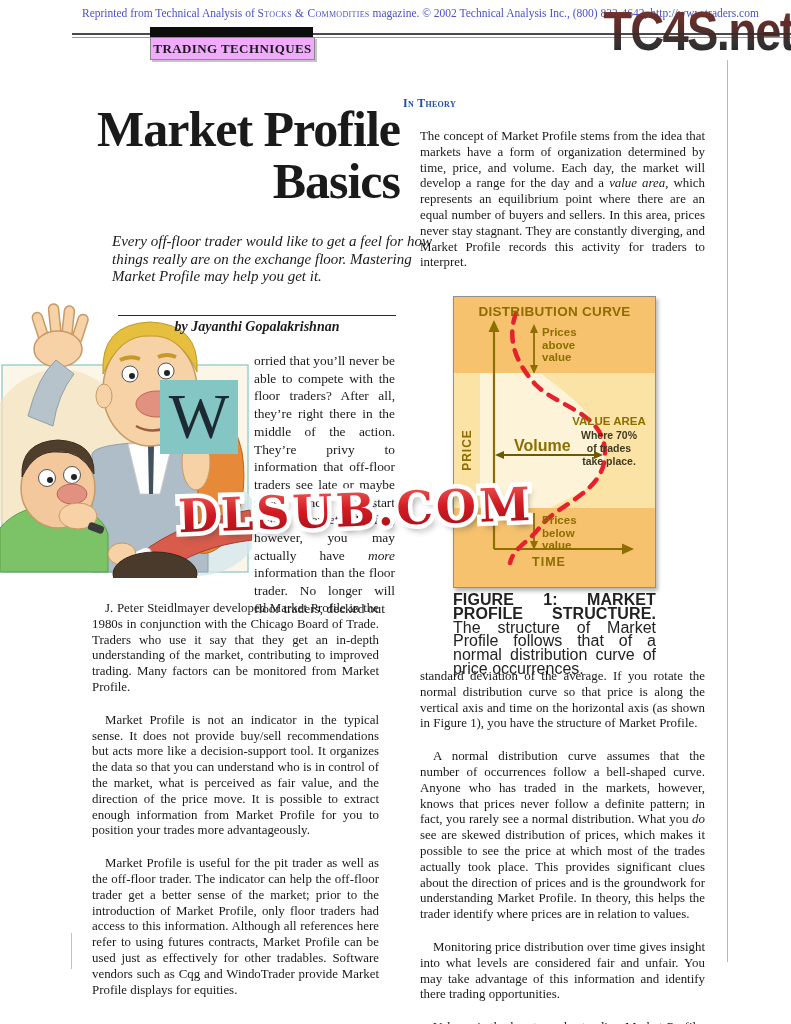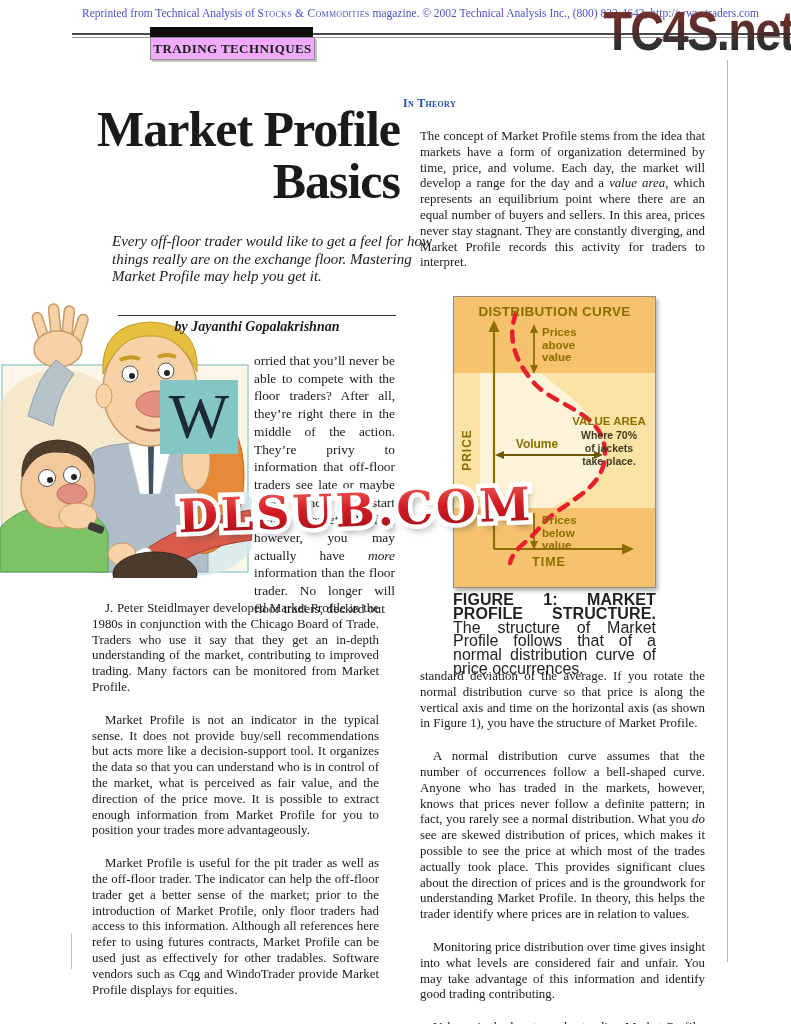--- a/index.html
+++ b/index.html
@@ -66,21 +66,21 @@
   .figure{left:453px;top:296px;width:201px;height:290px;z-index:10;border:1px solid #8f8f8f;
           box-shadow:2px 3px 4px rgba(0,0,0,.3);background:#f6c26e;}
   .figure svg{position:absolute;left:0;top:0;}
   .figlab{position:absolute;font-family:"Liberation Sans",sans-serif;font-weight:bold;color:#8d6e00;}
   .fig-title{left:0;top:7px;width:100%;text-align:center;font-size:13.5px;letter-spacing:.3px;}
   .fig-above{left:88px;top:29px;width:60px;font-size:11.5px;line-height:12.5px;}
   .fig-below{left:88px;top:217px;width:60px;font-size:11.5px;line-height:12.5px;}
   .fig-price{left:-17px;top:146px;width:60px;text-align:center;font-size:12px;letter-spacing:1px;
              transform:rotate(-90deg);}
   .fig-time{left:30px;top:258px;width:130px;text-align:center;font-size:12.5px;letter-spacing:1px;}
-  .fig-volume{left:48px;top:140px;width:70px;text-align:center;font-size:12px;}
+  .fig-volume{left:60px;top:140px;width:70px;font-size:16px;}
   .fig-va{left:112px;top:118px;width:86px;text-align:center;}
   .fig-va .va-t{font-size:11.5px;margin-bottom:2px;}
   .fig-va .va-l{font-size:10.5px;line-height:13px;color:#3e3a20;}
   .caption{left:453px;top:593px;width:203px;font-family:"Liberation Sans",sans-serif;
            font-size:16px;line-height:13.8px;text-align:justify;color:#222;z-index:5;}
   .caption b{letter-spacing:.1px;}
 </style>
 </head>
 <body>
 
@@ -219,38 +219,38 @@
       <path d="M62,16 C54,38 58,62 82,88 C104,110 150,116 151,155 C152,196 104,206 86,230 C74,246 60,250 56,266" fill="none" stroke="#e6212e" stroke-width="4.5" stroke-dasharray="10 9" stroke-linecap="round"></path>
     </svg>
     <div class="figlab fig-title">DISTRIBUTION CURVE</div>
     <div class="figlab fig-above">Prices above value</div>
     <div class="figlab fig-price">PRICE</div>
     <div class="figlab fig-volume">Volume</div>
     <div class="fig-va abs" style="position: absolute; left: 112px; top: 118px; width: 86px; text-align: center;">
       <div class="figlab va-t" style="position:static;">VALUE AREA</div>
       <div class="va-l" style="font-family:'Liberation Sans',sans-serif;font-weight:bold;">
         <div>Where 70%</div>
-        <div>of jackets</div>
+        <div>of trades</div>
         <div>take place.</div>
       </div>
     </div>
     <div class="figlab fig-below">Prices below value</div>
     <div class="figlab fig-time">TIME</div>
   </div>
 
   
   <div class="abs caption">
     <b>FIGURE 1: MARKET PROFILE STRUCTURE.</b><span> The structure of Market Profile follows that of a normal distribution curve of price occurrences.</span>
   </div>
 
   
   <div class="abs bodytext rightcol-bot">
     <p>standard deviation of the average. If you rotate the normal distribution curve so that price is along the vertical axis and time on the horizontal axis (as shown in Figure 1), you have the structure of Market Profile.</p>
     <p class="ind"><span>A normal distribution curve assumes that the number of occurrences follow a bell-shaped curve. Anyone who has traded in the markets, however, knows that prices never follow a definite pattern; in fact, you rarely see a normal distribution. What you </span><em>do</em><span> see are skewed distribution of prices, which makes it possible to see the price at which most of the trades actually took place. This provides significant clues about the direction of prices and is the groundwork for understanding Market Profile. In theory, this helps the trader identify where prices are in relation to values.</span></p>
-    <p class="ind">Monitoring price distribution over time gives insight into what levels are considered fair and unfair. You may take advantage of this information and identify good trading contributing.</p>
+    <p class="ind">Monitoring price distribution over time gives insight into what levels are considered fair and unfair. You may take advantage of this information and identify there trading opportunities.</p>
     <p class="ind">Volume is the key to understanding Market Profile. If prices move away from the value area but volume starts to dry</p>
   </div>
 
   
   <div class="abs colrule"></div>
   <div class="abs leftfrag"></div>
 
   
   <div class="abs wm wm-dlsub wm-stack">
     <span class="back" aria-hidden="true">DLSUB.COM</span>

